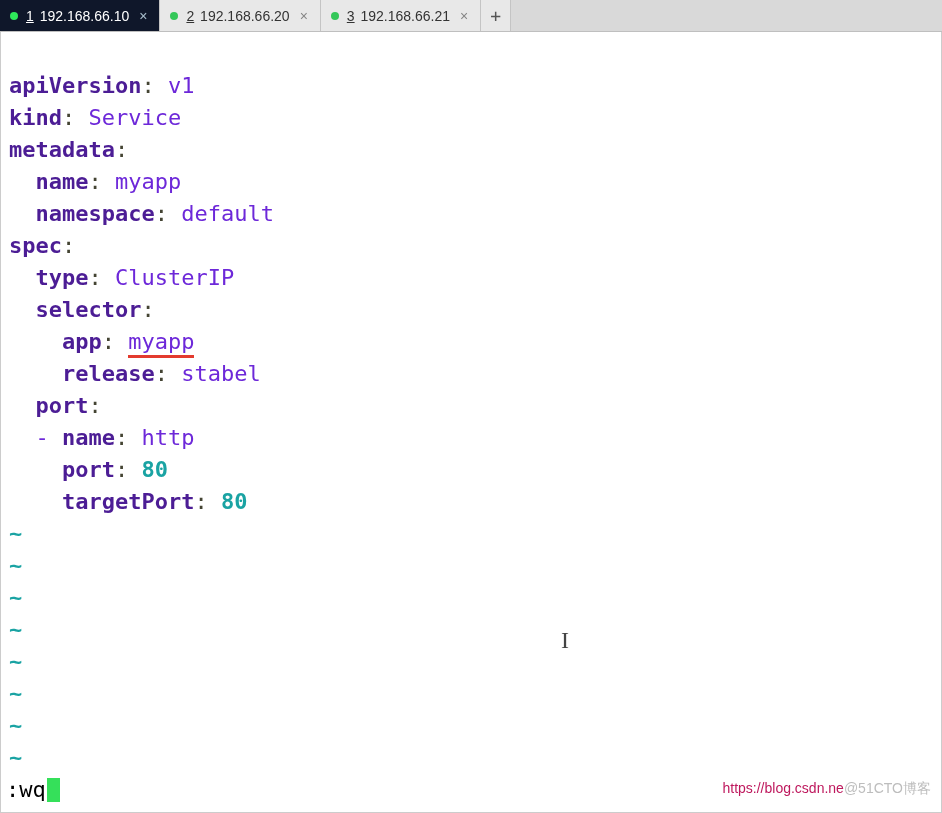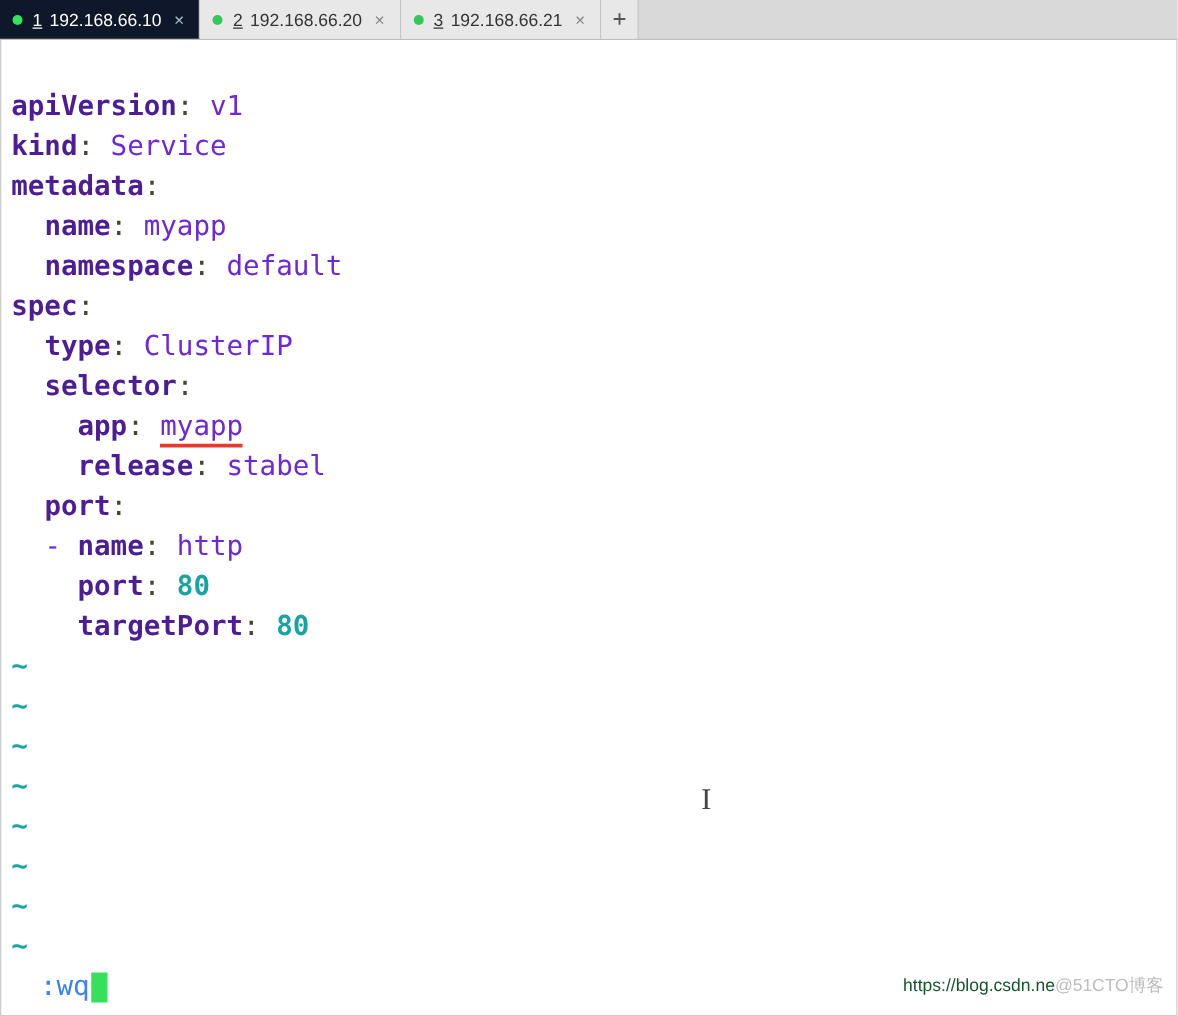--- a/index.html
+++ b/index.html
@@ -72,23 +72,22 @@
   .n { color: #1aa3a3; font-weight: 600; }    
   .tilde { color: #1aa3a3; font-weight: 600; }
   .underline-red {
     border-bottom: 3px solid #e33b2e;
     padding-bottom: 1px;
   }
   .cmdline {
     position: absolute;
     left: 5px;
     bottom: 6px;
-    color: #3b82f6;
+    color: #000000;
     font-size: 22px;
-    margin-left: 26px;
   }
   .cursor-block {
     display: inline-block;
     width: 13px; height: 24px;
     background: #35e05a;
     vertical-align: text-bottom;
     margin-left: 1px;
   }
   .ibeam {
     position: absolute;
@@ -97,21 +96,21 @@
     font-size: 24px;
     color: #444;
   }
   .watermark {
     position: absolute;
     right: 10px; bottom: 8px;
     font-family: Arial, sans-serif;
     font-size: 14px;
     color: #bdbdbd;
   }
-  .watermark .faint { color: #14532d; }
+  .watermark .faint { color: #be185d; }
 </style>
 </head>
 <body>
 
 <div class="tabbar">
   <div class="tab active">
     <span class="dot"></span>
     <span><span class="num">1</span> <span>192.168.66.10</span></span>
     <span class="close">×</span>
   </div>

